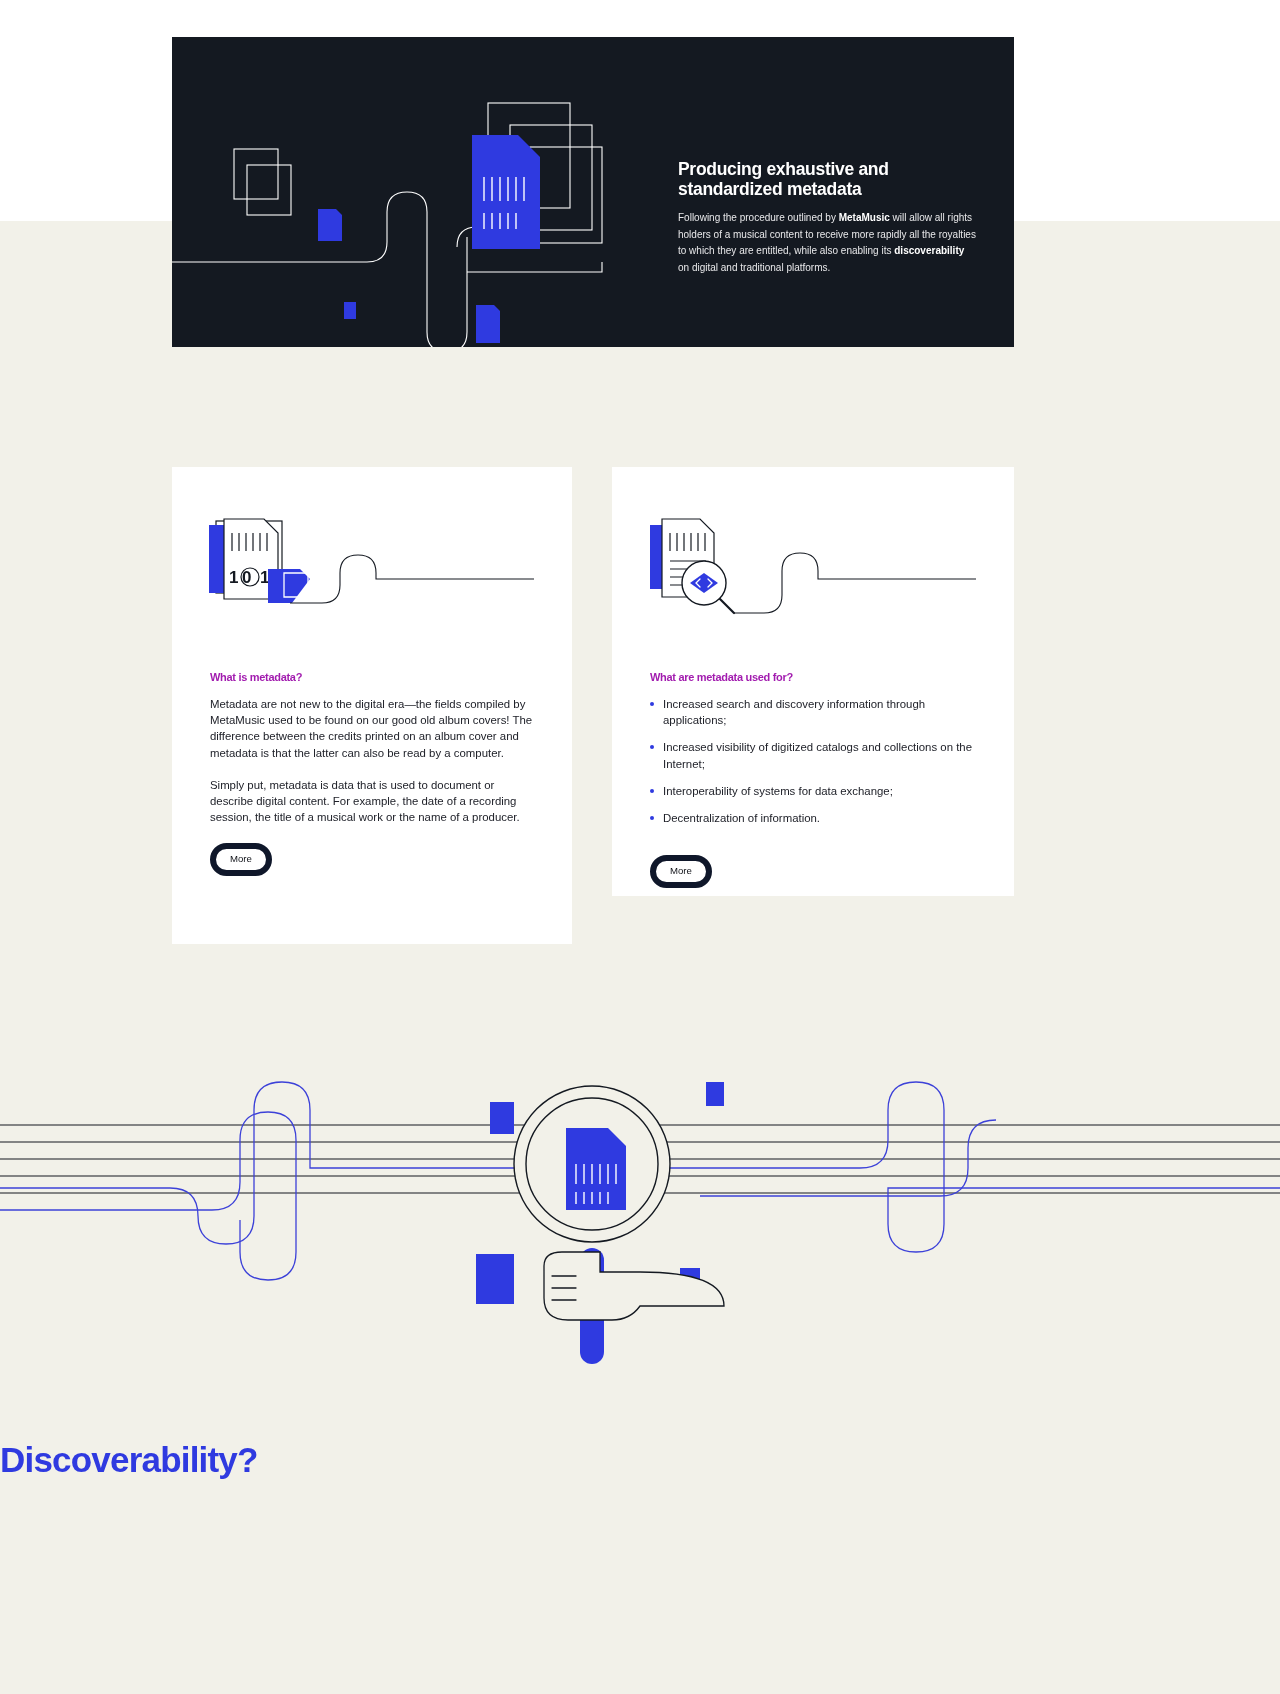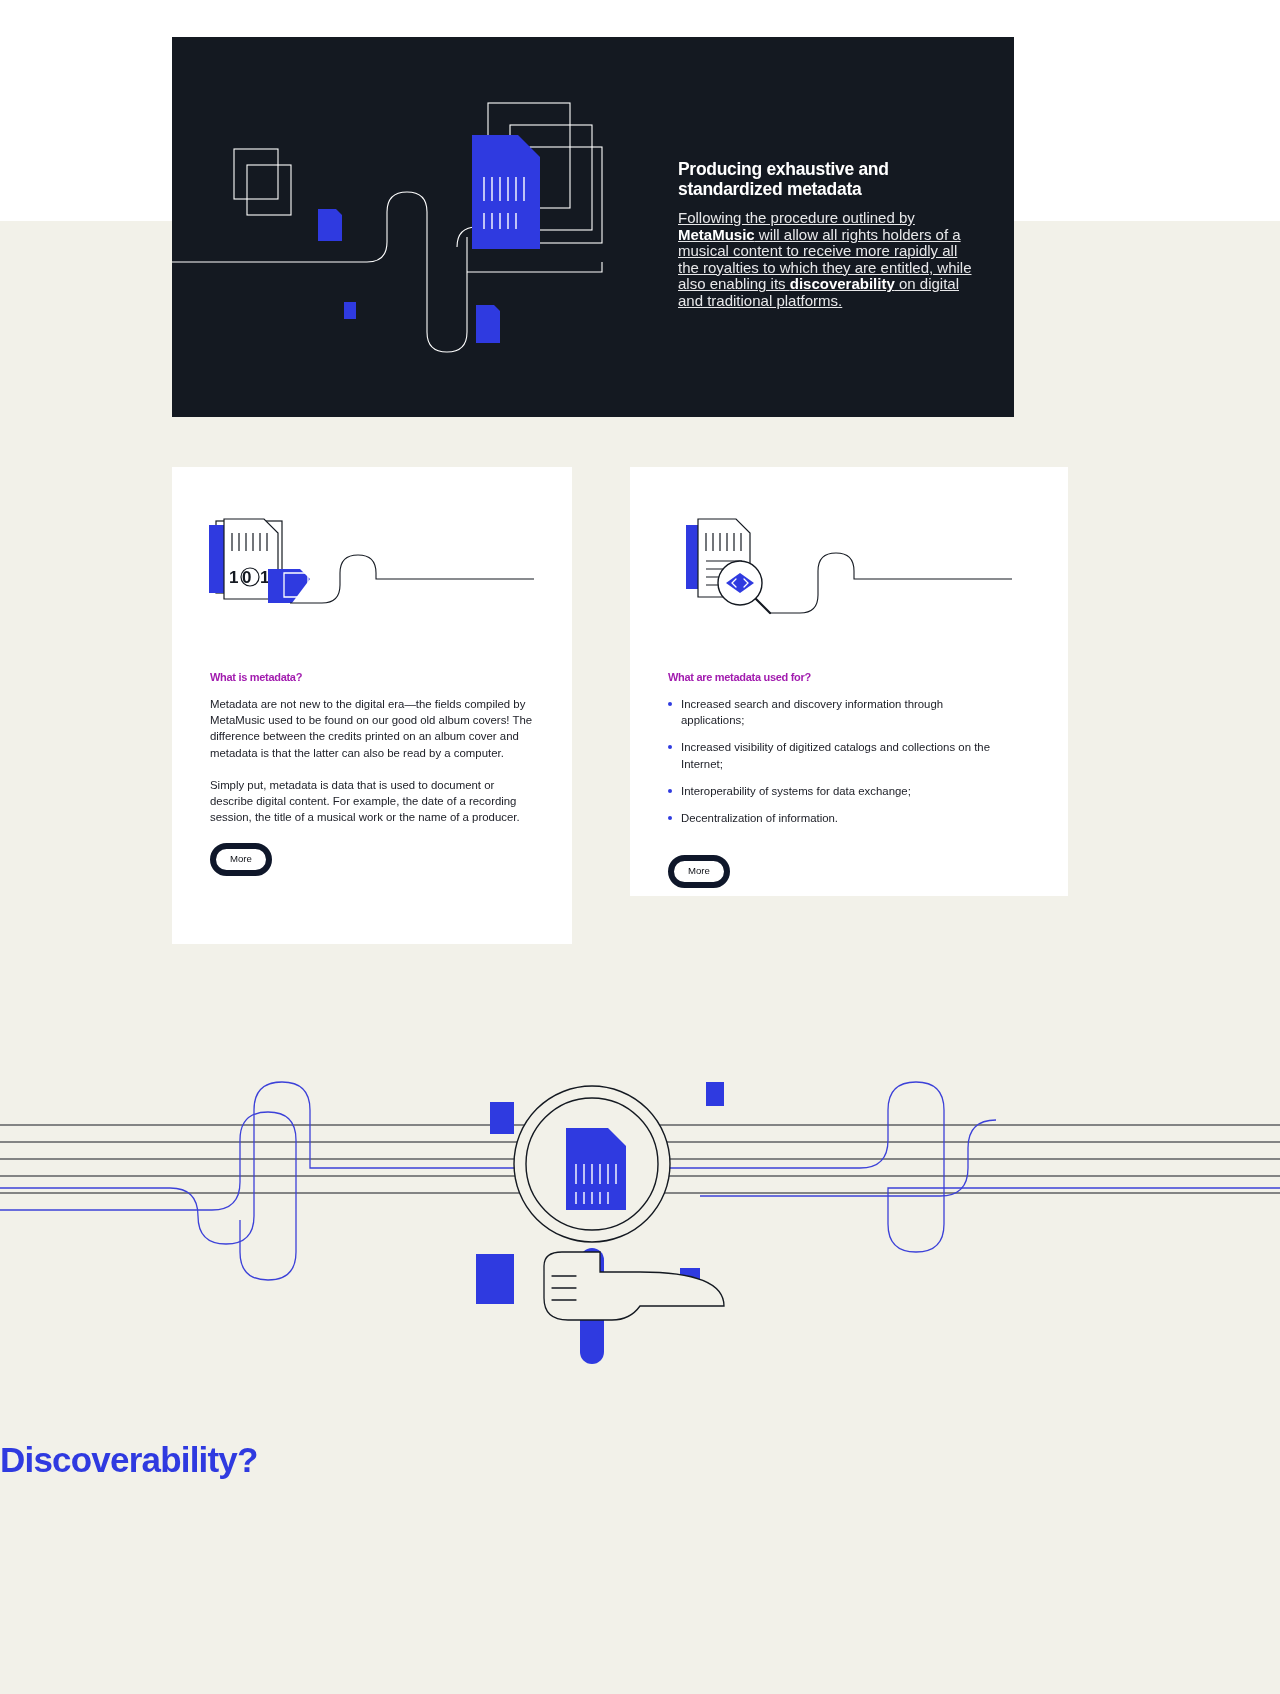--- a/index.html
+++ b/index.html
@@ -20,56 +20,55 @@
     left: 0; top: 221px;
     width: 1280px; height: 1473px;
     background: #f2f1e9;
     z-index: 0;
   }
 
   
   .hero {
     position: absolute;
     left: 172px; top: 37px;
-    width: 842px; height: 380px;
+    width: 842px; height: 310px;
     background: #141921;
     z-index: 2;
     overflow: hidden;
   }
   .hero-illu { position: absolute; left: 0; top: 0; width: 620px; height: 380px; }
   .hero-text {
     position: absolute;
     left: 506px; top: 122px;
     width: 300px;
   }
   .hero-title {
     color: #ffffff;
     font-size: 17.5px;
     line-height: 20px;
     font-weight: 700;
     letter-spacing: -0.3px;
     margin-bottom: 11px;
   }
   .hero-para {
     color: #e8e8ea;
-    font-size: 15px;
+    font-size: 10px;
     line-height: 16.6px;
     font-weight: 400;
-    text-decoration: underline;
   }
   .hero-para b { font-weight: 700; color: #ffffff; }
 
   
   .card {
     position: absolute;
     background: #ffffff;
     z-index: 2;
   }
   .card-left  { left: 172px; top: 467px; width: 400px; height: 477px; }
-  .card-right { left: 630px; top: 467px; width: 438px; height: 429px; }
+  .card-right { left: 612px; top: 467px; width: 402px; height: 429px; }
 
   .card-illu { position: absolute; left: 0; top: 40px; width: 100%; height: 140px; }
 
   .card-body {
     position: absolute;
     left: 38px;
     width: 325px;
   }
   .card-left .card-body  { top: 204px; }
   .card-right .card-body { top: 204px; }

